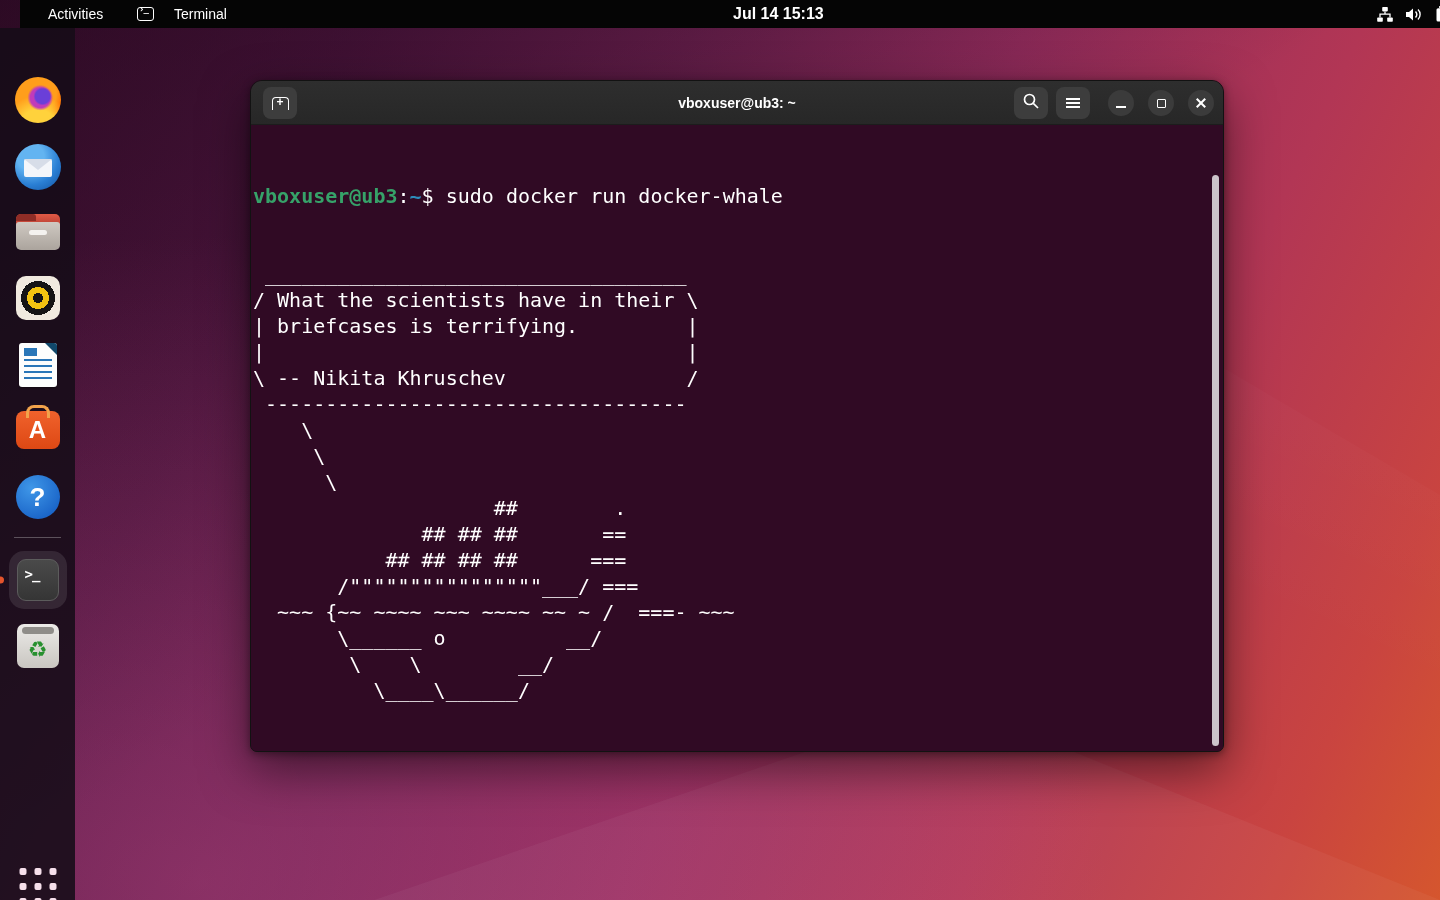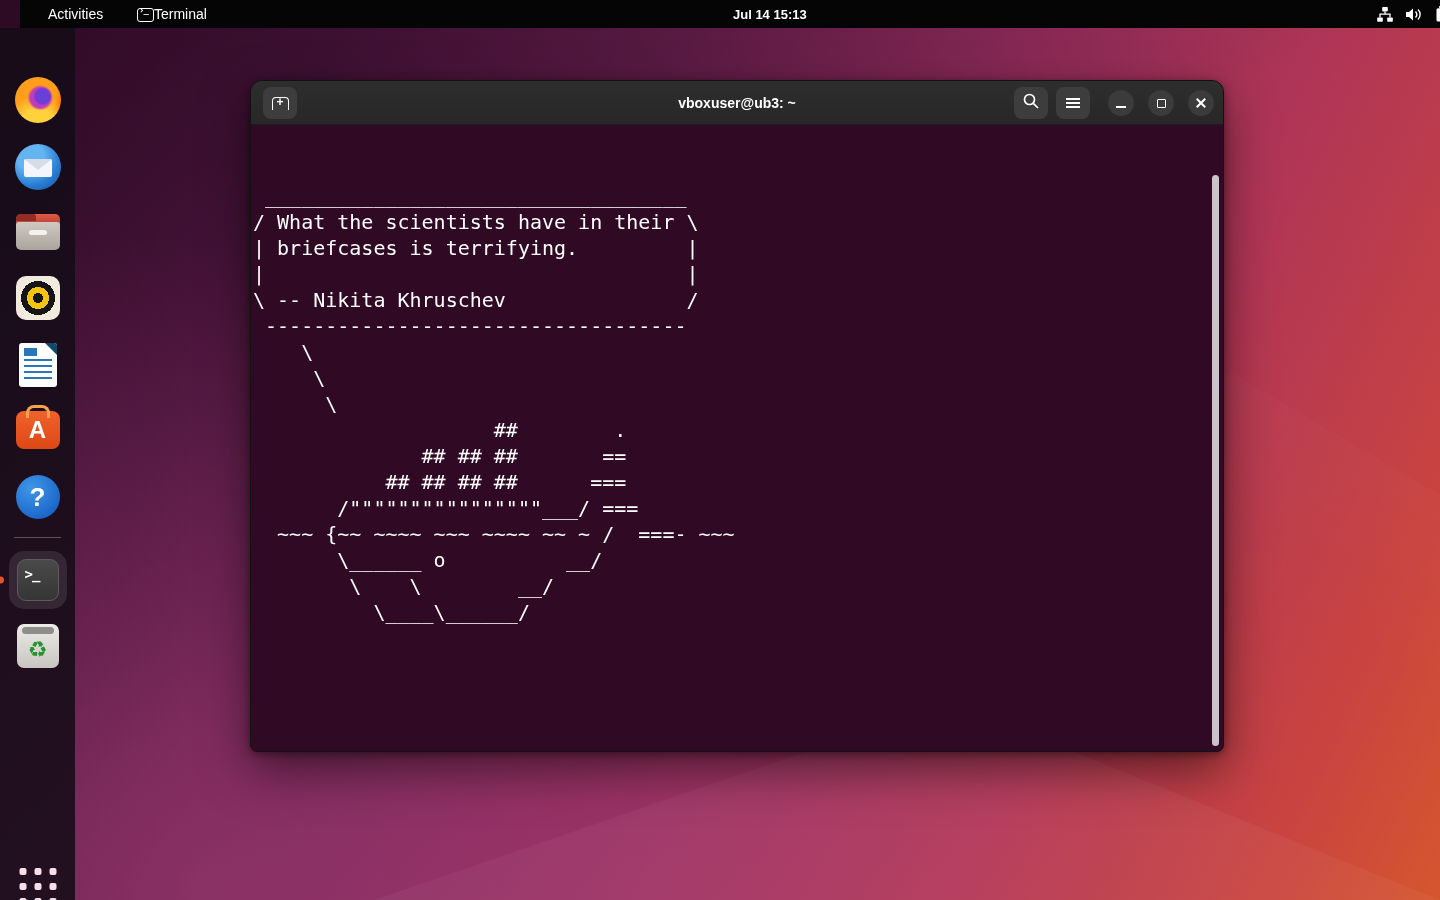--- a/index.html
+++ b/index.html
@@ -26,31 +26,31 @@
     pointer-events:none;
   }
 
   
   .top-bar{
     position:absolute; left:0; top:0; width:1440px; height:28px;
     background:#050505; color:#fff; z-index:50;
     display:flex; align-items:center; font-size:14px;margin-left:20px;
   }
   .activities{ margin-left:22px; padding:2px 6px; cursor:pointer; }
-  .app-menu{ position:absolute; left:117px; display:flex; align-items:flex-end; gap:0; cursor:pointer; }
+  .app-menu{ position:absolute; left:117px; display:flex; align-items:center; gap:20px; cursor:pointer; }
   .mini-term{
     width:17px; height:14px; border:1.6px solid #fff; border-radius:3px;
     position:relative; display:inline-block;
   }
   .mini-term::before{
     content:"›_"; position:absolute; left:1px; top:-4px; font-size:9px; font-weight:bold;
     font-family:"DejaVu Sans Mono", monospace; color:#fff; letter-spacing:-1px;
   }
   .clock{ position:absolute; left:713px; top:0; height:28px; display:flex; align-items:center;
-    font-weight:600; font-size:13px; cursor:pointer; }
+    font-weight:600; font-size:16px; cursor:pointer; }
   .status-area{ position:absolute; right:14px; top:0; height:28px; display:flex; align-items:center; gap:13px; cursor:pointer; }
   .status-area svg{ display:block; }
 
   
   .dock{
     position:absolute; left:0; top:28px; width:75px; height:872px;
     background:rgba(22,13,24,0.88); z-index:40;
   }
   .dock-item{ position:absolute; left:50%; transform:translateX(-50%); cursor:pointer; }
 
@@ -272,20 +272,21 @@
       </div>
       <div class="ctrl-btn max-btn">
         <span class="max-glyph"></span>
       </div>
       <div class="ctrl-btn close-btn">
         <span class="close-glyph"></span>
       </div>
     </div>
 
     <div class="term-body">
+      <div class="ln"><span class="p-user">vboxuser@ub3</span><span>:</span><span class="p-path">~</span><span>$ </span><span>sudo docker run docker-whale</span></div>
       <pre> ___________________________________ 
 / What the scientists have in their \
 | briefcases is terrifying.         |
 |                                   |
 \ -- Nikita Khruschev               /
  ----------------------------------- 
     \
      \
       \
                     ##        .

